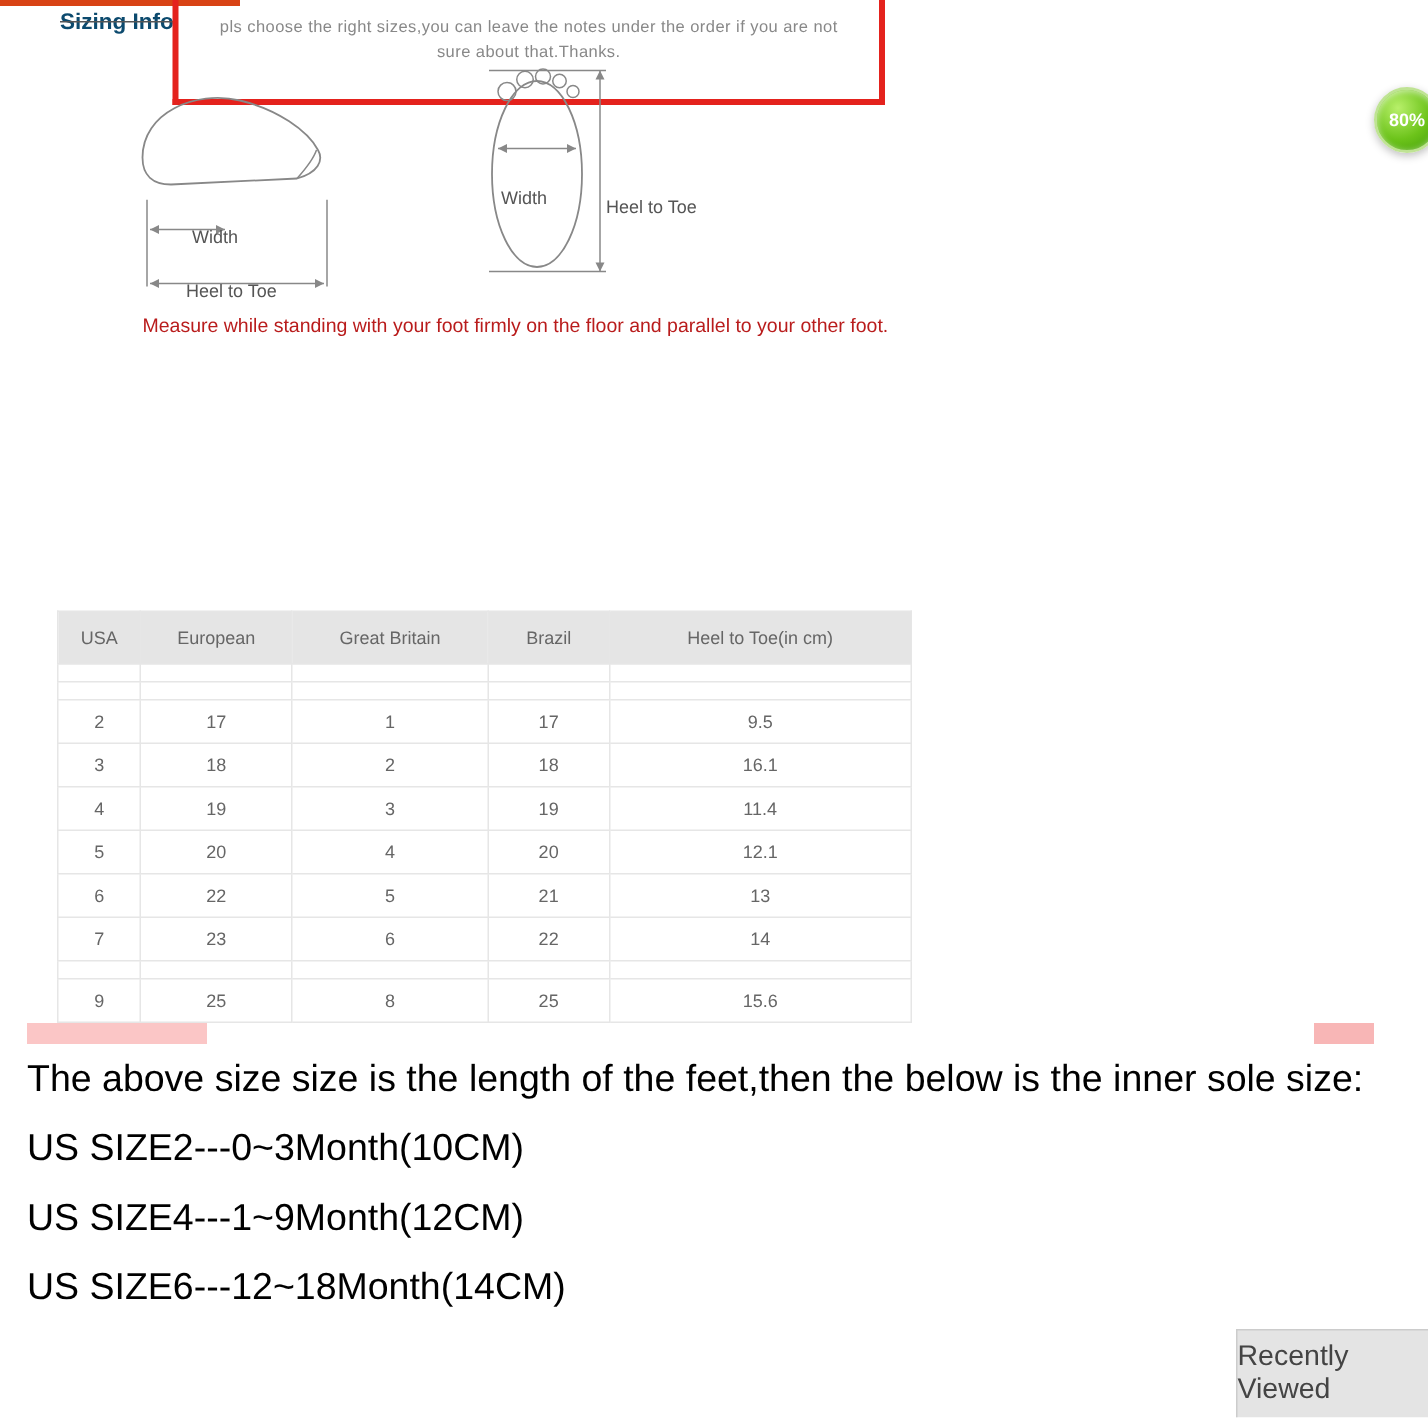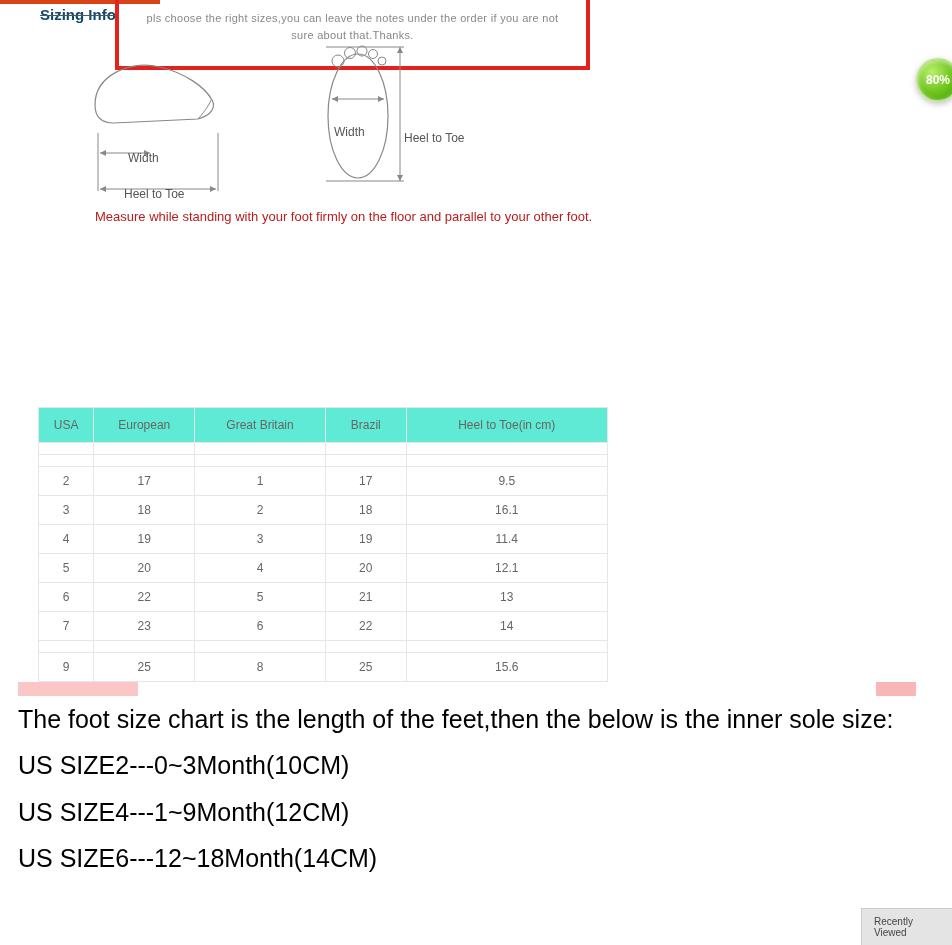--- a/index.html
+++ b/index.html
@@ -96,21 +96,21 @@
     margin: 198px 0 0 38px;
     width: 570px;
   }
   table.size-table {
     border-collapse: collapse;
     width: 100%;
     font-size: 12px;
     color: #666;
   }
   table.size-table th {
-    background: #5eead4;
+    background: #e5e5e5;
     border: 1px solid #e6e6e6;
     padding: 10px 6px;
     font-weight: normal;
     color: #666;
     font-size: 12px;
   }
   table.size-table td {
     border: 1px solid #e6e6e6;
     padding: 7px 6px;
     text-align: center;
@@ -157,24 +157,24 @@
     justify-content:center;
   }
   .recently {
     position: absolute;
     right: 0;
     bottom: 0;
     background: #e4e4e4;
     border: 1px solid #ccc;
     border-right: none;
     border-bottom: none;
-    font-size: 10px;
+    font-size: 19px;
     color: #444;
-    padding: 7px 10px 7px 12px;
-    width: 91px;
+    padding: 7px 10px 7px 0;
+    width: 128px;
   }
   .arrow-marker { stroke:#888; fill:none; }
 </style>
 </head>
 <body>
 
 <div class="header-bar"></div>
 <div class="sizing-info">Sizing Info</div>
 
 <div class="red-box-wrap">
@@ -316,21 +316,21 @@
       </tbody>
   </table>
 </div>
 
 <div class="pink-strip">
   <div class="p1"></div>
     <div class="p2"></div>
 </div>
 
 <div class="body-text">
-  <p>The foot size chart is the length of the feet,then the below is the inner sole size:</p>
+  <p>The above size size is the length of the feet,then the below is the inner sole size:</p>
   <div id="body-lines">
       <p>US SIZE2---0~3Month(10CM)</p>
       <p>US SIZE4---1~9Month(12CM)</p>
       <p>US SIZE6---12~18Month(14CM)</p>
     </div>
 </div>
 
 <div class="badge">
   <span>80%</span>
 </div>

